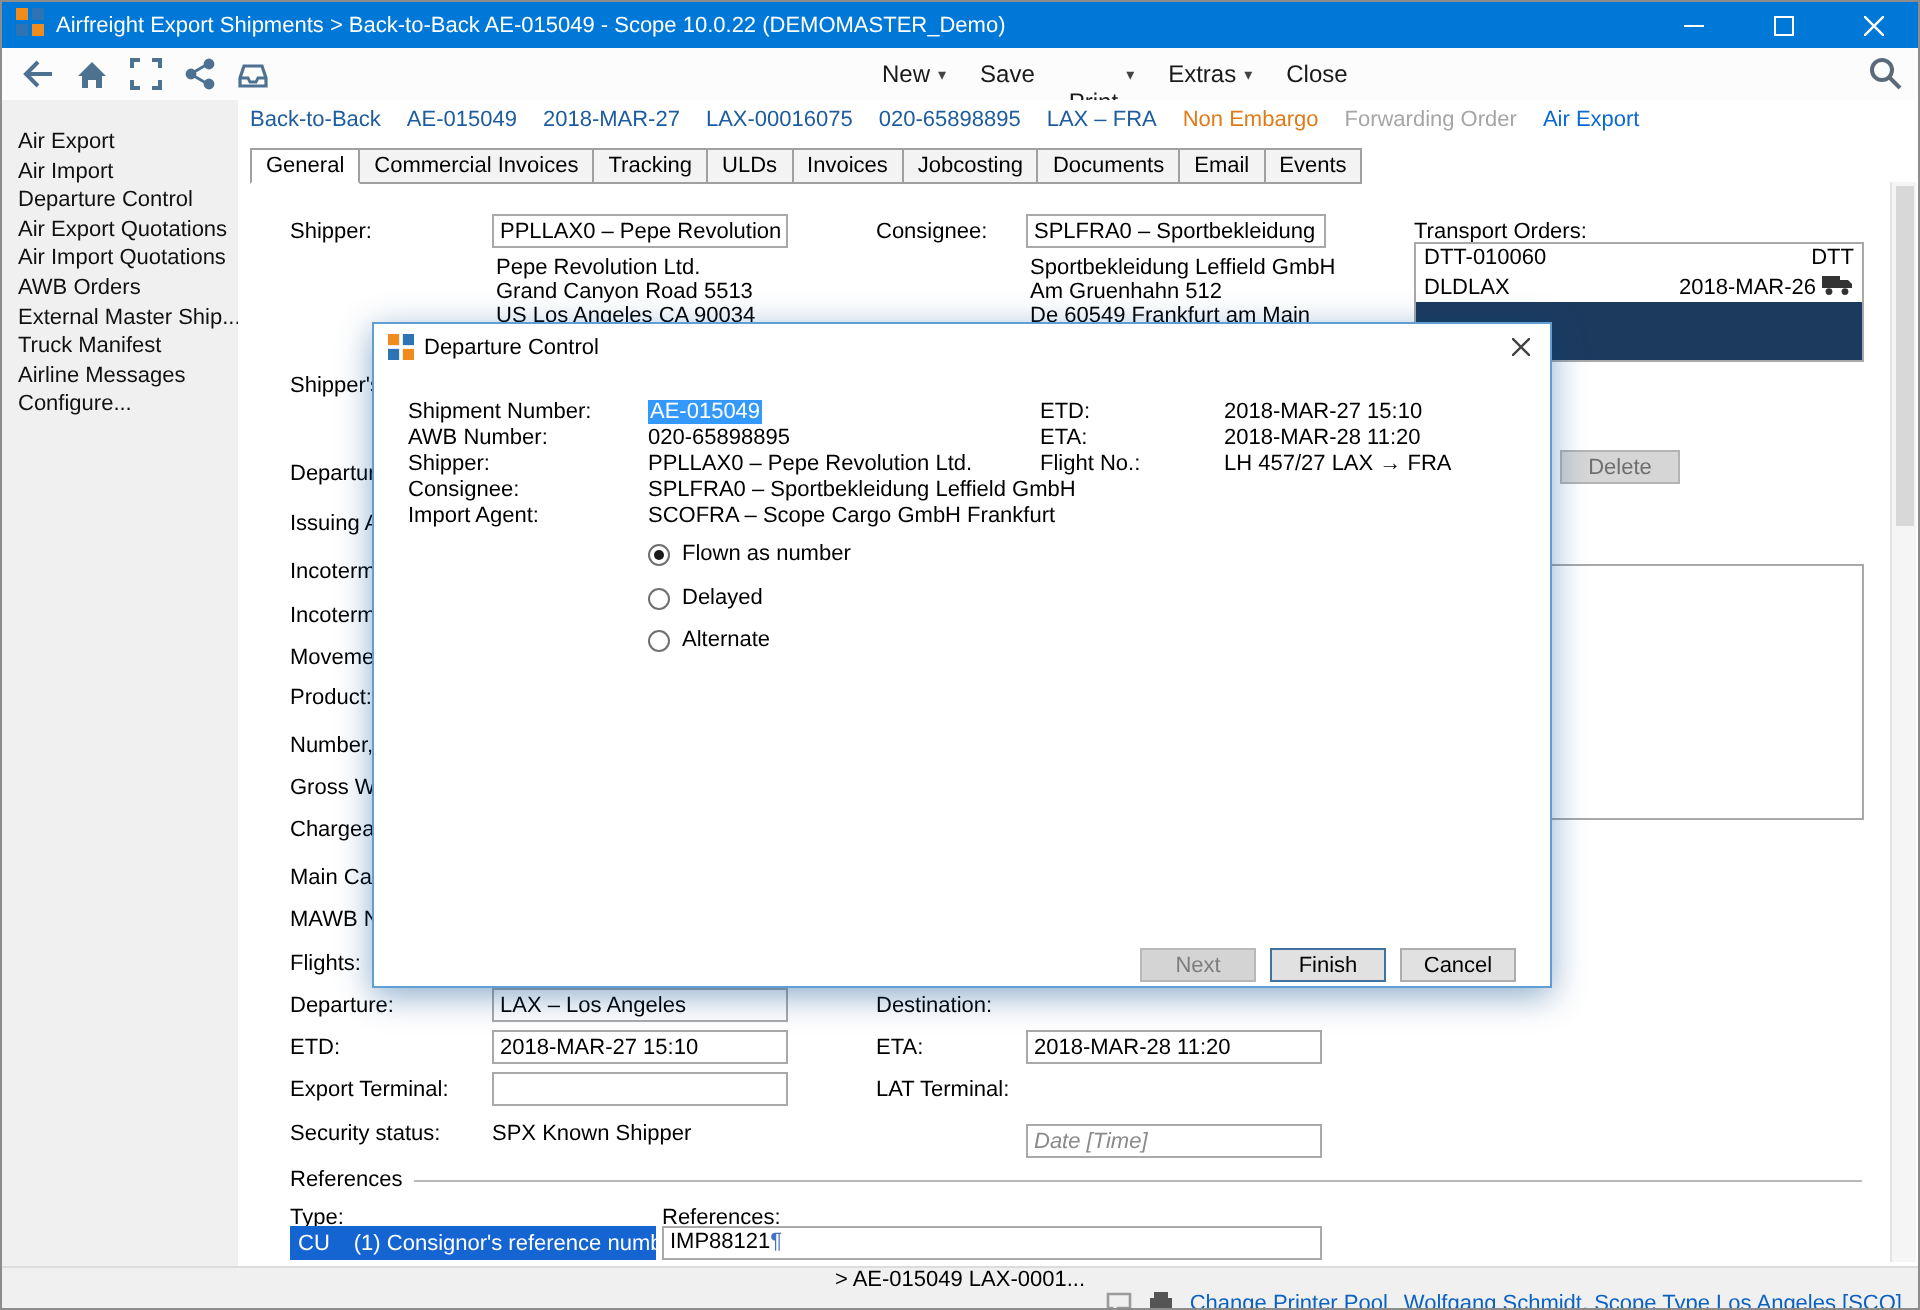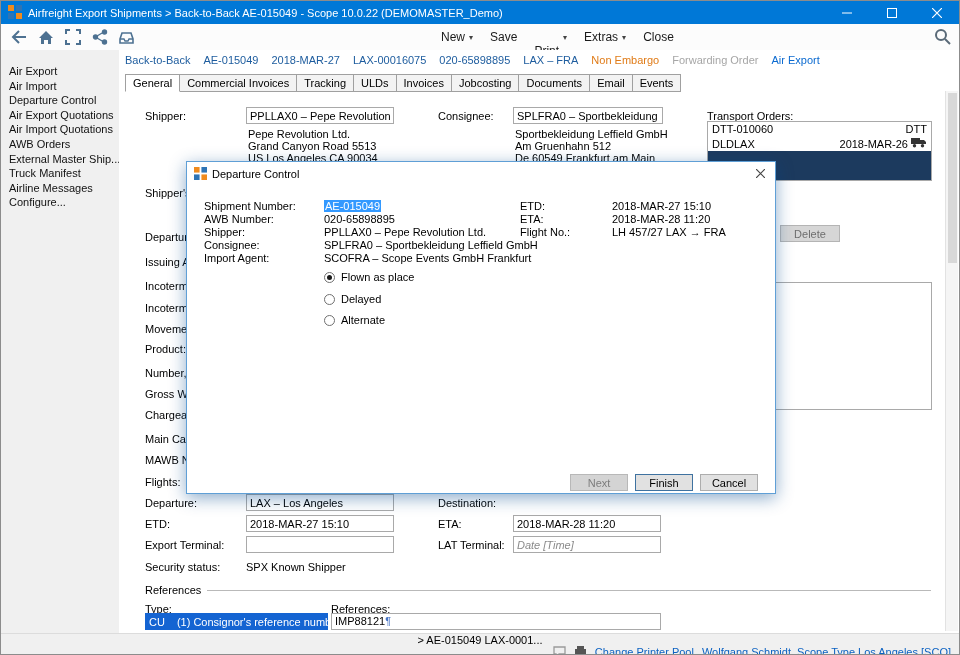--- a/index.html
+++ b/index.html
@@ -278,21 +278,21 @@
     <span class="lbl" style="left:319px;top:447px">Destination:</span>
 
     <span class="lbl" style="left:26px;top:468px">ETD:</span>
     <input class="inp" style="left: 127px; top: 465px; width: 148px;" readonly="" value="2018-MAR-27 15:10">
     <span class="lbl" style="left:319px;top:468px">ETA:</span>
     <input class="inp" style="left: 394px; top: 465px; width: 148px;" readonly="" value="2018-MAR-28 11:20">
 
     <span class="lbl" style="left:26px;top:489px">Export Terminal:</span>
     <input class="inp" style="left: 127px; top: 486px; width: 148px;" readonly="">
     <span class="lbl" style="left:319px;top:489px">LAT Terminal:</span>
-    <input class="inp" style="left: 394px; top: 486px; width: 148px;" readonly="" placeholder="Date [Time]">
+    <input class="inp" style="left: 394px; top: 512px; width: 148px;" readonly="" placeholder="Date [Time]">
 
     <span class="lbl" style="left:26px;top:511px">Security status:</span>
     <span class="lbl" style="left:127px;top:511px">SPX Known Shipper</span>
 
     <span class="lbl" style="left:26px;top:534px">References</span>
     <div class="sec-line" style="left:88px;top:540px;width:724px"></div>
 
     <span class="lbl" style="left:26px;top:553px">Type:</span>
     <div class="type-combo">
       <span class="code">CU</span>
@@ -330,32 +330,32 @@
 
     <span class="dlg-lbl" style="left:17px;top:38px">Shipment Number:</span>
     <span class="dlg-val" style="left:137px;top:38px"><span class="sel">AE-015049</span></span>
     <span class="dlg-lbl" style="left:17px;top:51px">AWB Number:</span>
     <span class="dlg-val" style="left:137px;top:51px">020-65898895</span>
     <span class="dlg-lbl" style="left:17px;top:64px">Shipper:</span>
     <span class="dlg-val" style="left:137px;top:64px">PPLLAX0 – Pepe Revolution Ltd.</span>
     <span class="dlg-lbl" style="left:17px;top:77px">Consignee:</span>
     <span class="dlg-val" style="left:137px;top:77px">SPLFRA0 – Sportbekleidung Leffield GmbH</span>
     <span class="dlg-lbl" style="left:17px;top:90px">Import Agent:</span>
-    <span class="dlg-val" style="left:137px;top:90px">SCOFRA – Scope Events GmbH Frankfurt</span>
+    <span class="dlg-val" style="left:137px;top:90px">SCOFRA – Scope Cargo GmbH Frankfurt</span>
 
     <span class="dlg-lbl" style="left:333px;top:38px">ETD:</span>
     <span class="dlg-val" style="left:425px;top:38px">2018-MAR-27 15:10</span>
     <span class="dlg-lbl" style="left:333px;top:51px">ETA:</span>
     <span class="dlg-val" style="left:425px;top:51px">2018-MAR-28 11:20</span>
     <span class="dlg-lbl" style="left:333px;top:64px">Flight No.:</span>
     <span class="dlg-val" style="left:425px;top:64px">LH 457/27 LAX → FRA</span>
 
     <div class="radio-row" style="left:137px;top:109px">
       <span class="radio checked"></span>
-      <span>Flown as place</span>
+      <span>Flown as number</span>
     </div>
     <div class="radio-row" style="left:137px;top:131px">
       <span class="radio"></span>
       <span>Delayed</span>
     </div>
     <div class="radio-row" style="left:137px;top:152px">
       <span class="radio"></span>
       <span>Alternate</span>
     </div>
 

